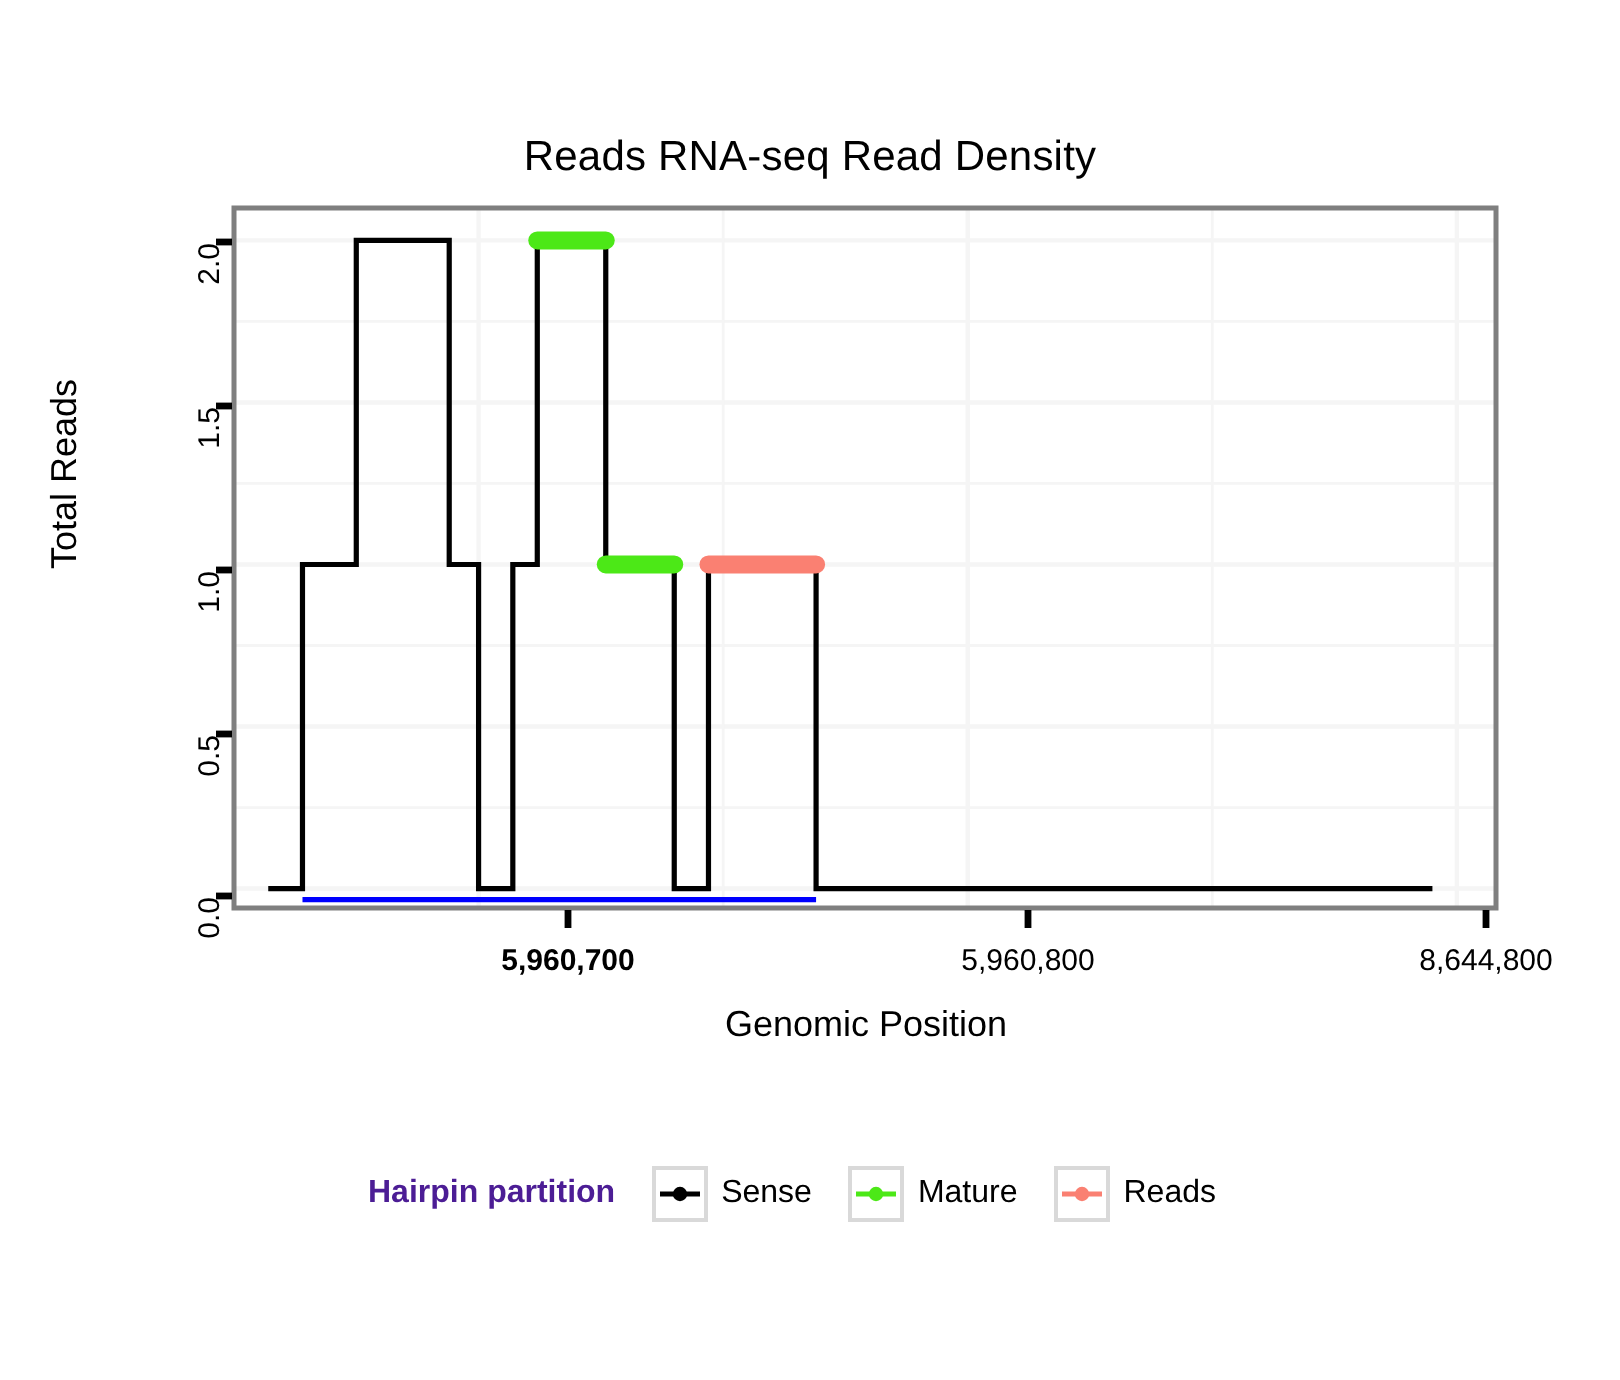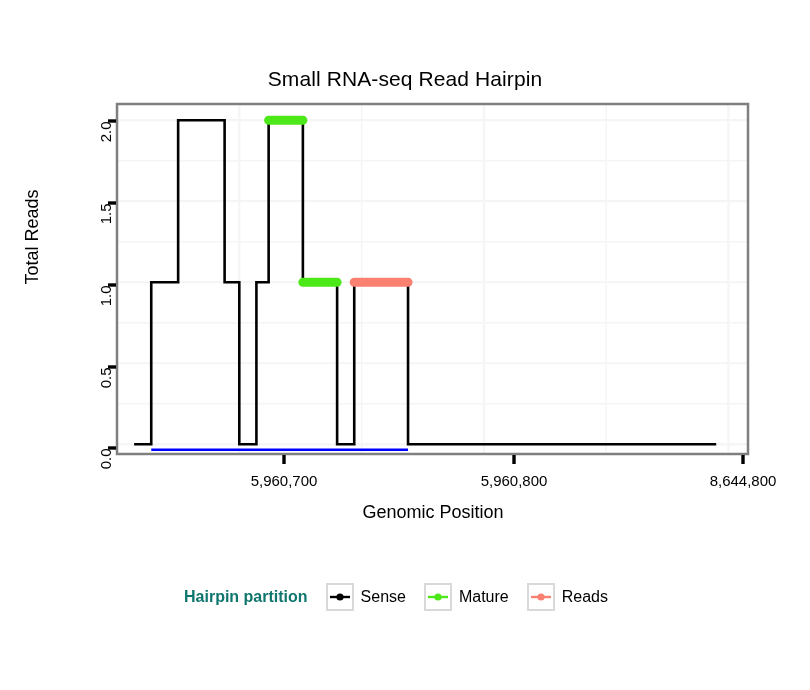--- a/index.html
+++ b/index.html
@@ -75,21 +75,21 @@
     width: 810px;
     display: flex;
     align-items: center;
     justify-content: center;
     gap: 0px;
   }
   .legend-title {
     font-size: 16px;
     font-weight: bold;
     margin-right: 18px;
-    color: #0f766e;
+    color: #4c1d95;
   }
   .legend-item {
     display: flex;
     align-items: center;
     margin-right: 4px;
   }
   .legend-key {
     width: 28px;
     height: 28px;
     background: #ffffff;
@@ -106,21 +106,21 @@
     margin-right: 14px;
     white-space: nowrap;
   }
   svg { display: block; }
 </style>
 </head>
 <body>
 
 <div id="plot-root">
 
-  <div class="chart-title">Small RNA-seq Read Hairpin</div>
+  <div class="chart-title">Reads RNA-seq Read Density</div>
 
   <div class="y-axis-title">Total Reads</div>
 
   <svg id="plot-svg" width="810" height="690">
 
     <rect id="panel-bg" x="117" y="104" width="631" height="350" fill="#ffffff"></rect>
     <g id="gridlines">
         <line x1="117" x2="748" y1="444.27777777777777" y2="444.27777777777777" stroke="#f5f5f5" stroke-width="2.2"></line>
         <line x1="117" x2="748" y1="363.25925925925924" y2="363.25925925925924" stroke="#f5f5f5" stroke-width="2.2"></line>
         <line x1="117" x2="748" y1="282.24074074074076" y2="282.24074074074076" stroke="#f5f5f5" stroke-width="2.2"></line>
@@ -157,21 +157,21 @@
   </svg>
 
   <div id="y-tick-labels">
       <div class="axis-tick-label y-tick-label" style="left: 65px; top: 113px; width: 40px;">2.0</div>
       <div class="axis-tick-label y-tick-label" style="left: 65px; top: 195px; width: 40px;">1.5</div>
       <div class="axis-tick-label y-tick-label" style="left: 65px; top: 277px; width: 40px;">1.0</div>
       <div class="axis-tick-label y-tick-label" style="left: 65px; top: 359px; width: 40px;">0.5</div>
       <div class="axis-tick-label y-tick-label" style="left: 65px; top: 440px; width: 40px;">0.0</div>
     </div>
   <div id="x-tick-labels">
-      <div class="axis-tick-label x-tick-label" style="left: 224px; top: 472px; width: 120px;">5,960,700</div>
+      <div class="axis-tick-label x-tick-label" style="left: 224px; top: 472px; width: 120px; font-weight: bold;">5,960,700</div>
       <div class="axis-tick-label x-tick-label" style="left: 454px; top: 472px; width: 120px;">5,960,800</div>
       <div class="axis-tick-label x-tick-label" style="left: 683px; top: 472px; width: 120px;">8,644,800</div>
     </div>
 
   <div class="x-axis-title">Genomic Position</div>
 
   <div class="legend-row">
     <span class="legend-title">Hairpin partition</span>
     <span id="legend-items" style="display:flex;align-items:center;">
         <span class="legend-item">

